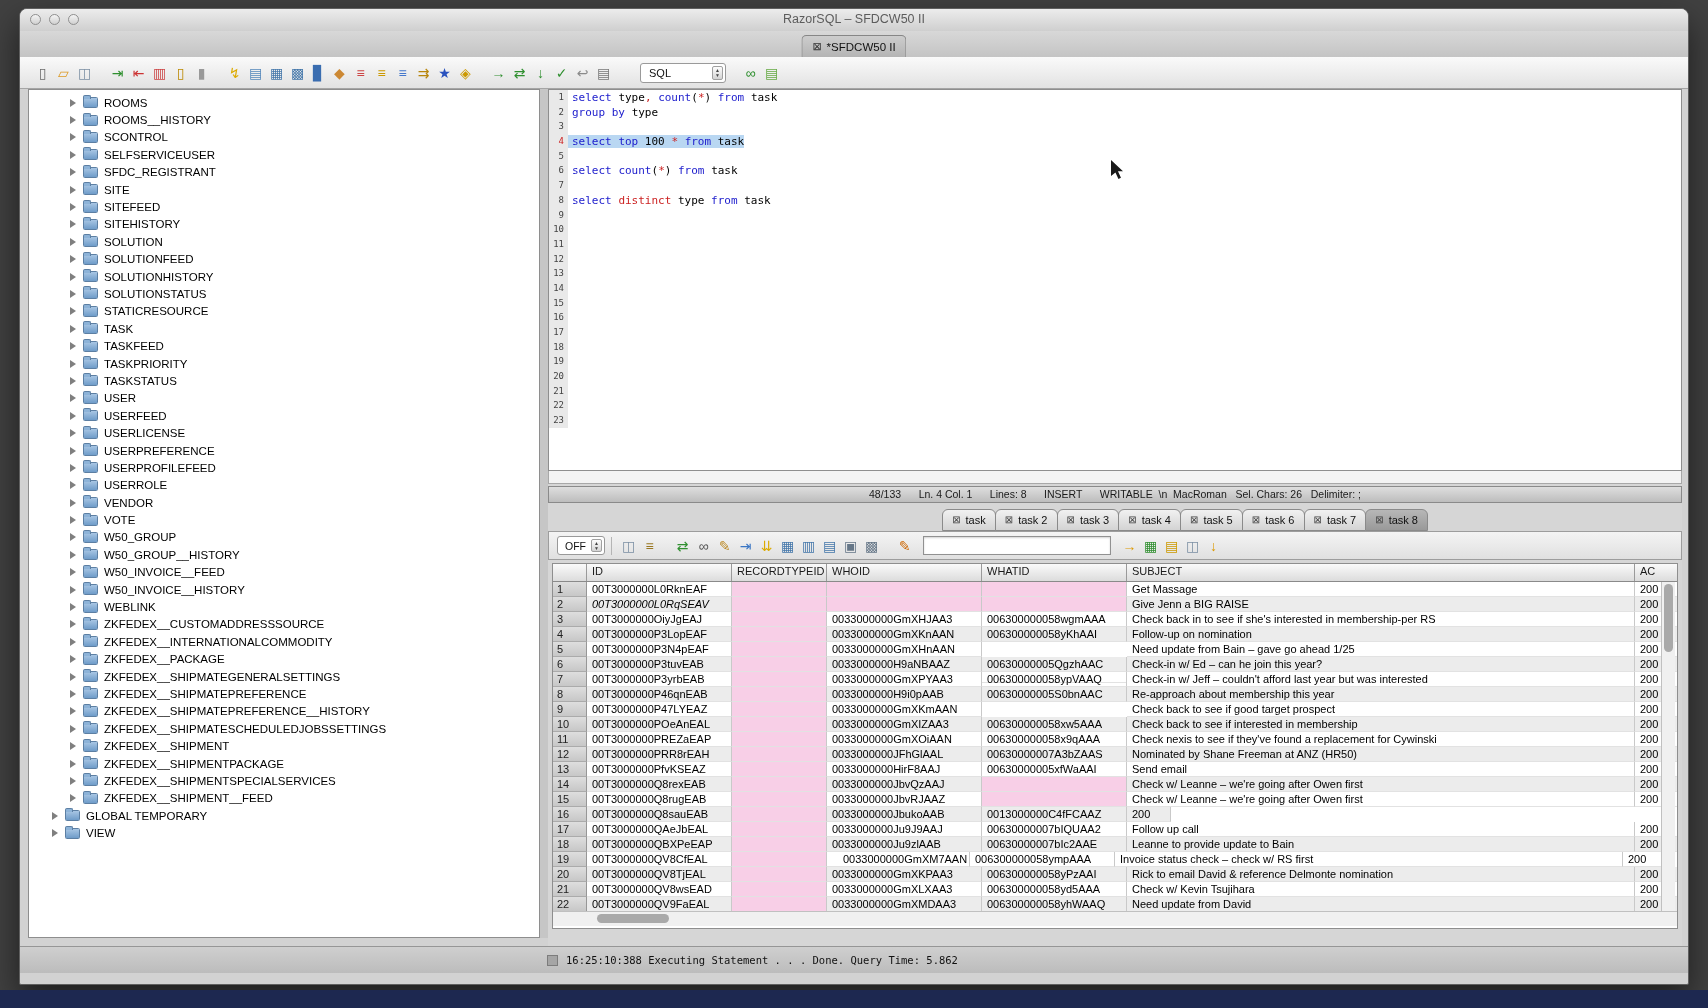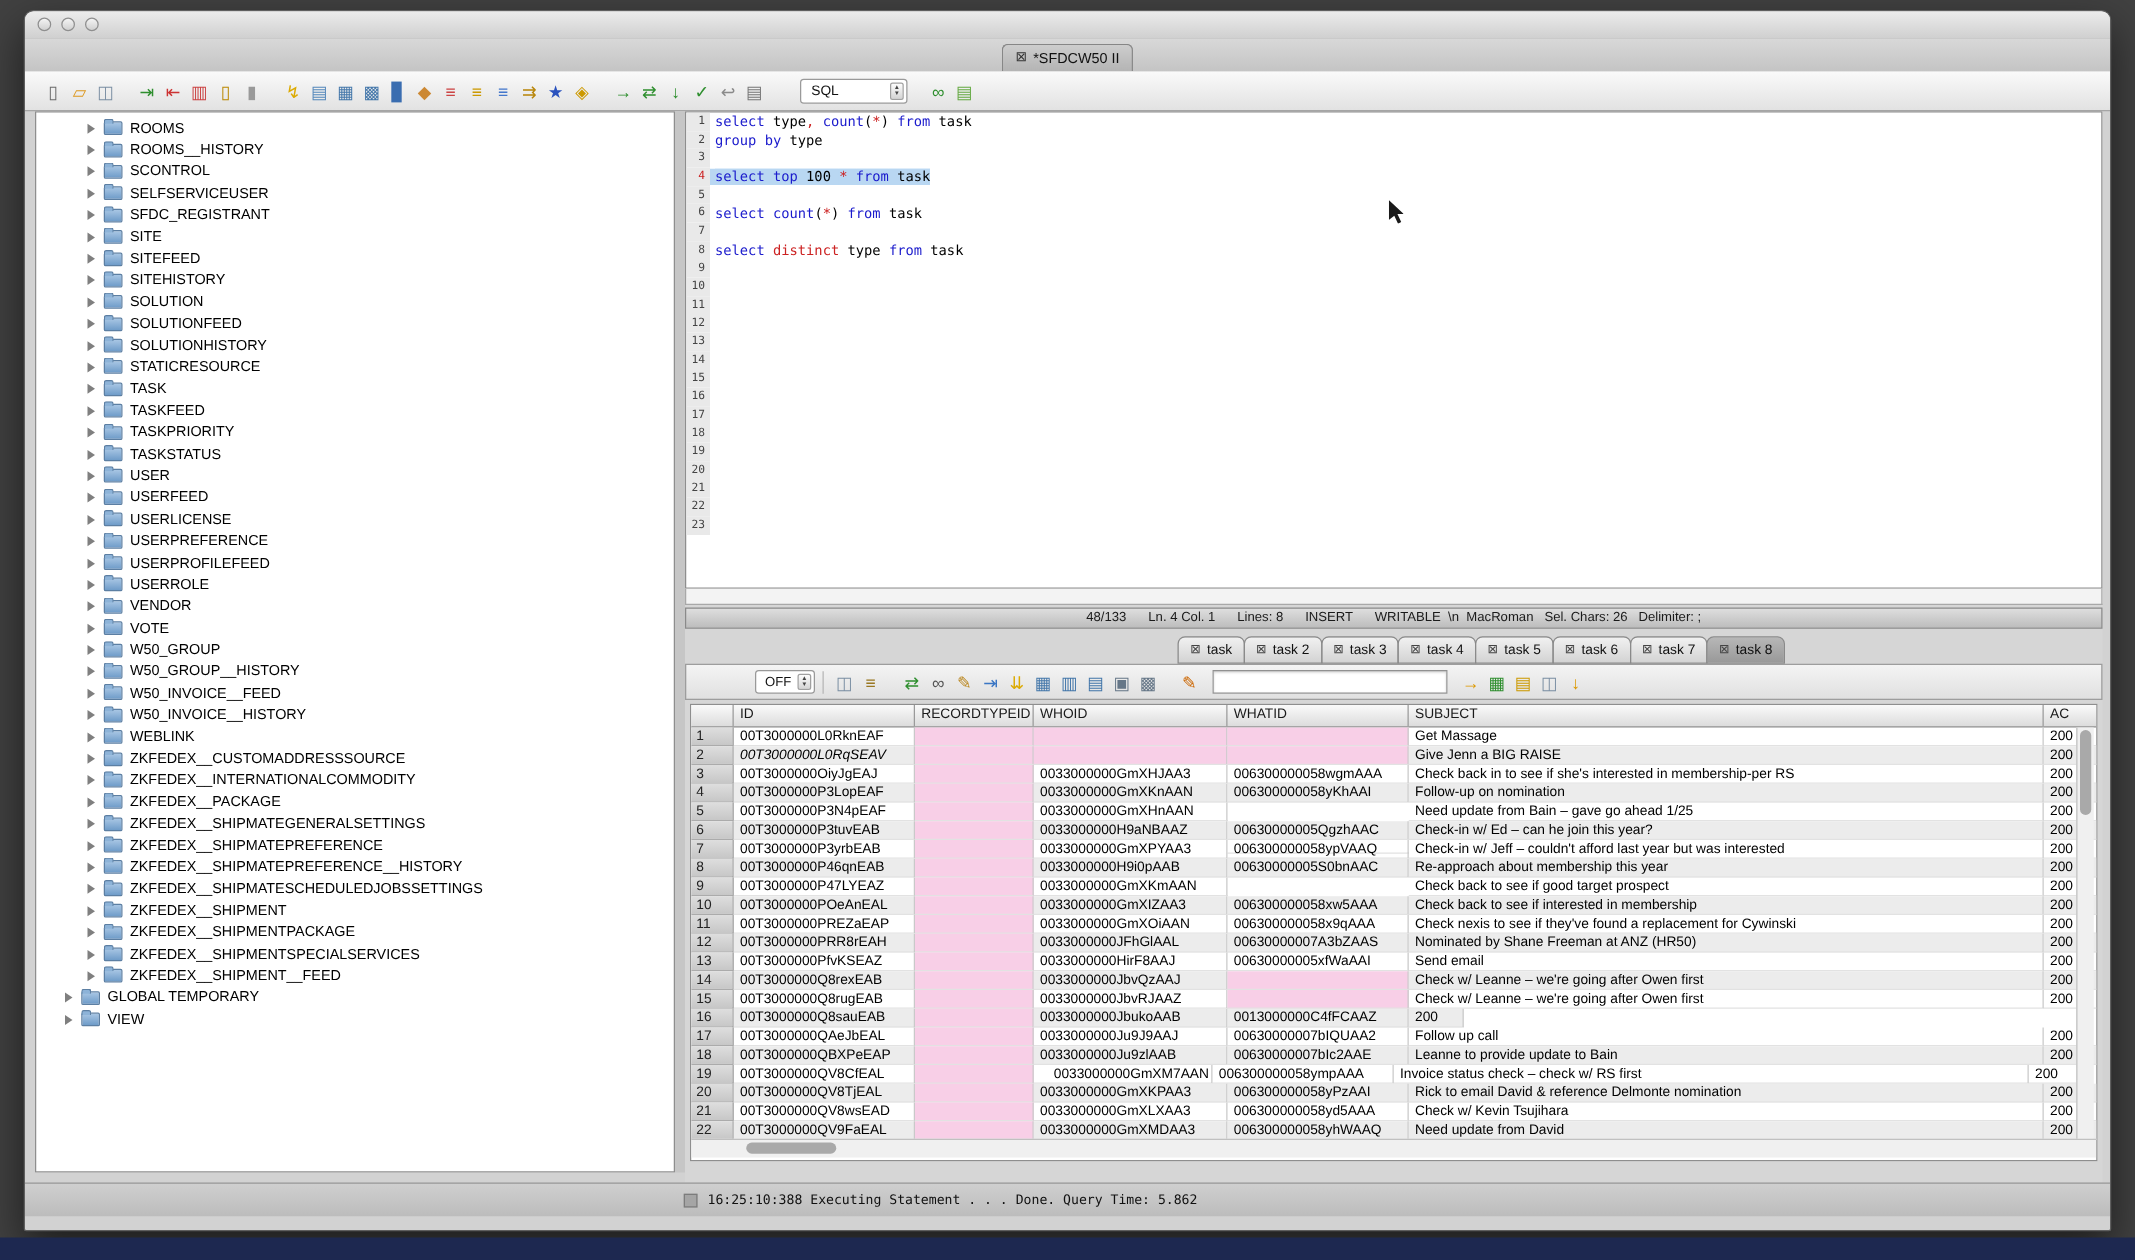--- a/index.html
+++ b/index.html
@@ -78,21 +78,21 @@
         background:linear-gradient(#f1f1f1,#d3d3d3);border:1px solid #8a8a8a;
         border-radius:6px 6px 0 0;font-size:11px;color:#111;}
   .rtab.active{background:linear-gradient(#b7b7b7,#999);}
   .rtab .closebox{font-size:10px;color:#444;line-height:1;}
   
   .rtoolbar{position:absolute;left:0;top:442px;width:1134px;height:29px;
             background:linear-gradient(#f4f4f4,#e0e0e0);border:1px solid #9d9d9d;box-sizing:border-box;
             display:flex;align-items:center;padding-left:8px;}
   .off-select{width:48px;height:19px;background:#fff;border:1px solid #999;border-radius:3px;
               font-size:10.5px;color:#111;display:flex;align-items:center;padding-left:7px;
-              box-sizing:border-box;position:relative;margin-left:47px;}
+              box-sizing:border-box;position:relative;}
   .search-input{width:180px;height:17px;background:#fff;border:1px solid #919191;
                 box-shadow:inset 0 1px 2px rgba(0,0,0,.18);margin:0 8px;font-size:11px;padding:0 3px;}
   .vsep{width:1px;height:18px;background:#b5b5b5;margin:0 6px;}
   
   .grid{position:absolute;left:4px;top:474px;width:1126px;height:366px;background:#fff;
         border:1px solid #8e8e8e;box-sizing:border-box;overflow:hidden;}
   .ghead{display:flex;height:17px;border-bottom:1px solid #8a8a8a;
          background:linear-gradient(#fafafa,#dcdcdc);}
   .gh{font-size:11px;color:#1a1a1a;padding:1px 0 0 5px;border-right:1px solid #9a9a9a;
       box-sizing:border-box;flex:none;overflow:hidden;white-space:nowrap;}
@@ -124,20 +124,21 @@
 </style>
 </head>
 <body>
 
 <div class="window">
 
   <div class="titlebar">
     <span class="tl-dot" style="left:10px"></span>
     <span class="tl-dot" style="left:29px"></span>
     <span class="tl-dot" style="left:48px"></span>
+    <div class="title-text">RazorSQL – SFDCW50 II</div>
   </div>
 
   <div class="tabstrip">
     <div class="doc-tab">
       <span class="closebox">⊠</span>
       <span>*SFDCW50 II</span>
     </div>
   </div>
 
   <div class="toolbar">
@@ -235,20 +236,25 @@
           <span class="tlabel">SOLUTIONFEED</span>
         </div>
         <div class="titem lvl1">
           <span class="twisty"></span>
           <span class="folder"></span>
           <span class="tlabel">SOLUTIONHISTORY</span>
         </div>
         <div class="titem lvl1">
           <span class="twisty"></span>
           <span class="folder"></span>
+          <span class="tlabel">SOLUTIONSTATUS</span>
+        </div>
+        <div class="titem lvl1">
+          <span class="twisty"></span>
+          <span class="folder"></span>
           <span class="tlabel">STATICRESOURCE</span>
         </div>
         <div class="titem lvl1">
           <span class="twisty"></span>
           <span class="folder"></span>
           <span class="tlabel">TASK</span>
         </div>
         <div class="titem lvl1">
           <span class="twisty"></span>
           <span class="folder"></span>

